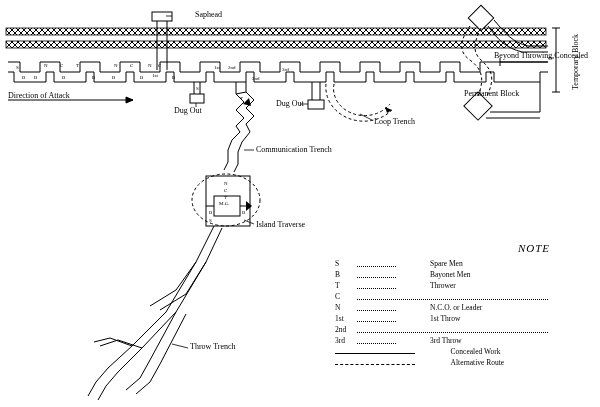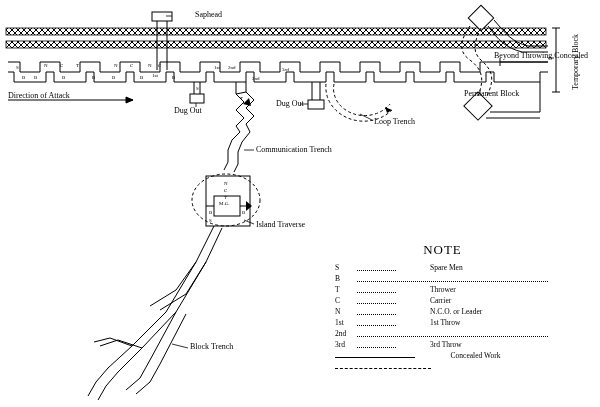--- a/index.html
+++ b/index.html
@@ -37,24 +37,25 @@
     transform: rotate(-90deg);
   }
   
   #note-block {
     position: absolute;
     left: 335px;
     top: 242px;
     width: 215px;
   }
   #note-title {
-    text-align: center;
-    font-size: 13px;
+    text-align: right;
+    font-size: 11px;
     letter-spacing: 1px;
     margin-bottom: 4px;
+    font-style: italic;
   }
   .note-row {
     display: flex;
     align-items: flex-end;
     font-size: 7.5px;
     height: 11px;
     line-height: 11px;
   }
   .note-key {
     width: 22px;
@@ -254,21 +255,21 @@
 
   <div class="lbl" style="left:174px; top:11px;padding-left:21px;">Saphead</div>
 
   <div class="lbl" style="left:8px; top:92px;">Direction of Attack</div>
 
   <div class="lbl" style="left:174px; top:107px;">Dug Out</div>
   <div class="lbl" style="left:276px; top:100px;">Dug Out</div>
   <div class="lbl" style="left:374px; top:118px;text-align:center;">Loop Trench</div>
   <div class="lbl" style="left:256px; top:146px;">Communication Trench</div>
   <div class="lbl" style="left:256px; top:221px;">Island Traverse</div>
-  <div class="lbl" style="left:190px; top:343px;">Block Trench</div>
+  <div class="lbl" style="left:190px; top:343px;">Throw Trench</div>
   <div class="lbl" style="left:464px; top:90px;">Permanent Block</div>
   <div class="lbl" style="left:494px; top:52px;">Beyond Throwing Concealed</div>
   <div class="lbl vert" style="left:572px; top:90px;">Temporary Block</div>
 
   <svg style="position:absolute;left:0;top:0;width:600px;height:407px;pointer-events:none;">
     <g stroke="#000" fill="none" stroke-width="0.8">
       <line x1="172" y1="16" x2="166" y2="16"></line>
       <line x1="196" y1="107" x2="196" y2="103"></line>
       <line x1="300" y1="104" x2="308" y2="104"></line>
       <line x1="372" y1="120" x2="360" y2="114"></line>
@@ -318,30 +319,30 @@
     <div id="note-title">NOTE</div>
 
     <div class="note-row">
       <span class="note-key">S</span>
       <span class="note-dots"></span>
       <span class="note-val">Spare Men</span>
     </div>
     <div class="note-row">
       <span class="note-key">B</span>
       <span class="note-dots"></span>
+      <span class="note-val">Bayonet Men</span>
     </div>
     <div class="note-row">
       <span class="note-key">T</span>
       <span class="note-dots"></span>
       <span class="note-val">Thrower</span>
     </div>
     <div class="note-row">
       <span class="note-key">C</span>
       <span class="note-dots"></span>
-      <span class="note-val">Carrier</span>
     </div>
     <div class="note-row">
       <span class="note-key">N</span>
       <span class="note-dots"></span>
       <span class="note-val">N.C.O. or Leader</span>
     </div>
     <div class="note-row">
       <span class="note-key">1st</span>
       <span class="note-dots"></span>
       <span class="note-val">1st Throw</span>
@@ -355,16 +356,17 @@
       <span class="note-dots"></span>
       <span class="note-val">3rd Throw</span>
     </div>
 
     <div class="note-row sym">
       <span class="note-sym sym-solid"></span>
       <span class="note-val">Concealed Work</span>
     </div>
     <div class="note-row sym">
       <span class="note-sym sym-dashed"></span>
+      <span class="note-val">Alternative Route</span>
     </div>
   </div>
 
 </div>
 
 </body></html>

